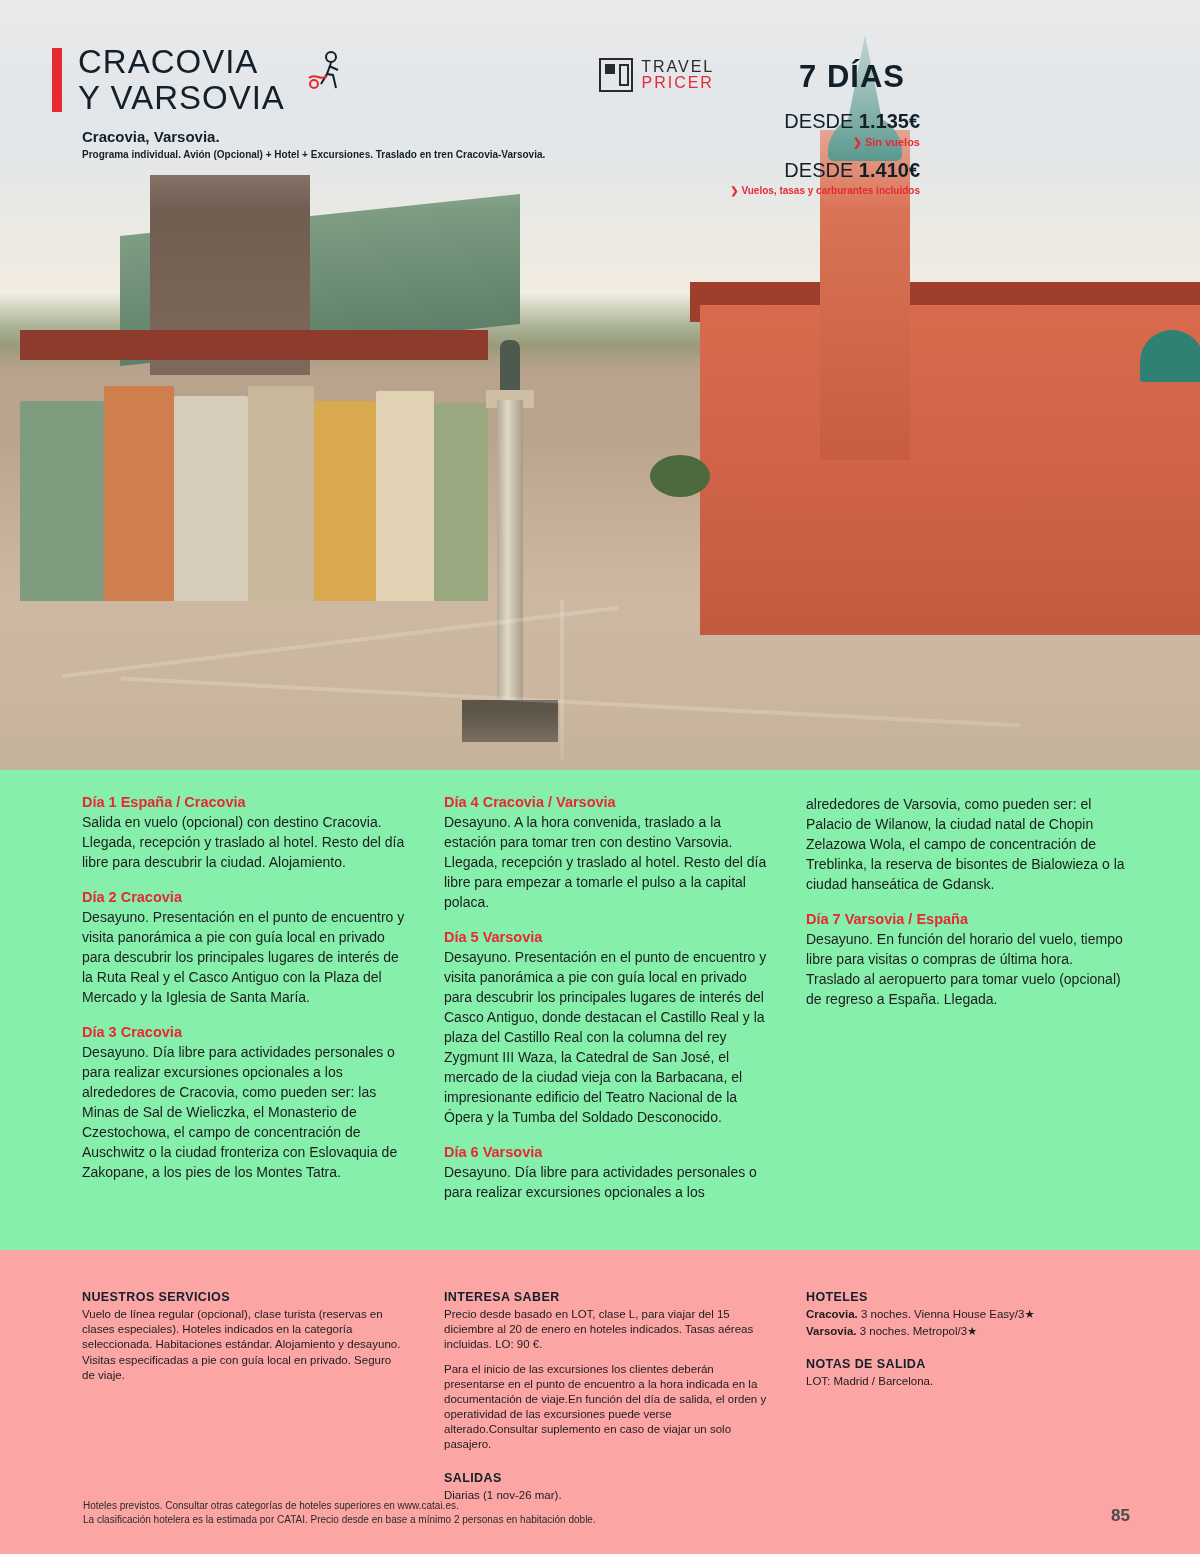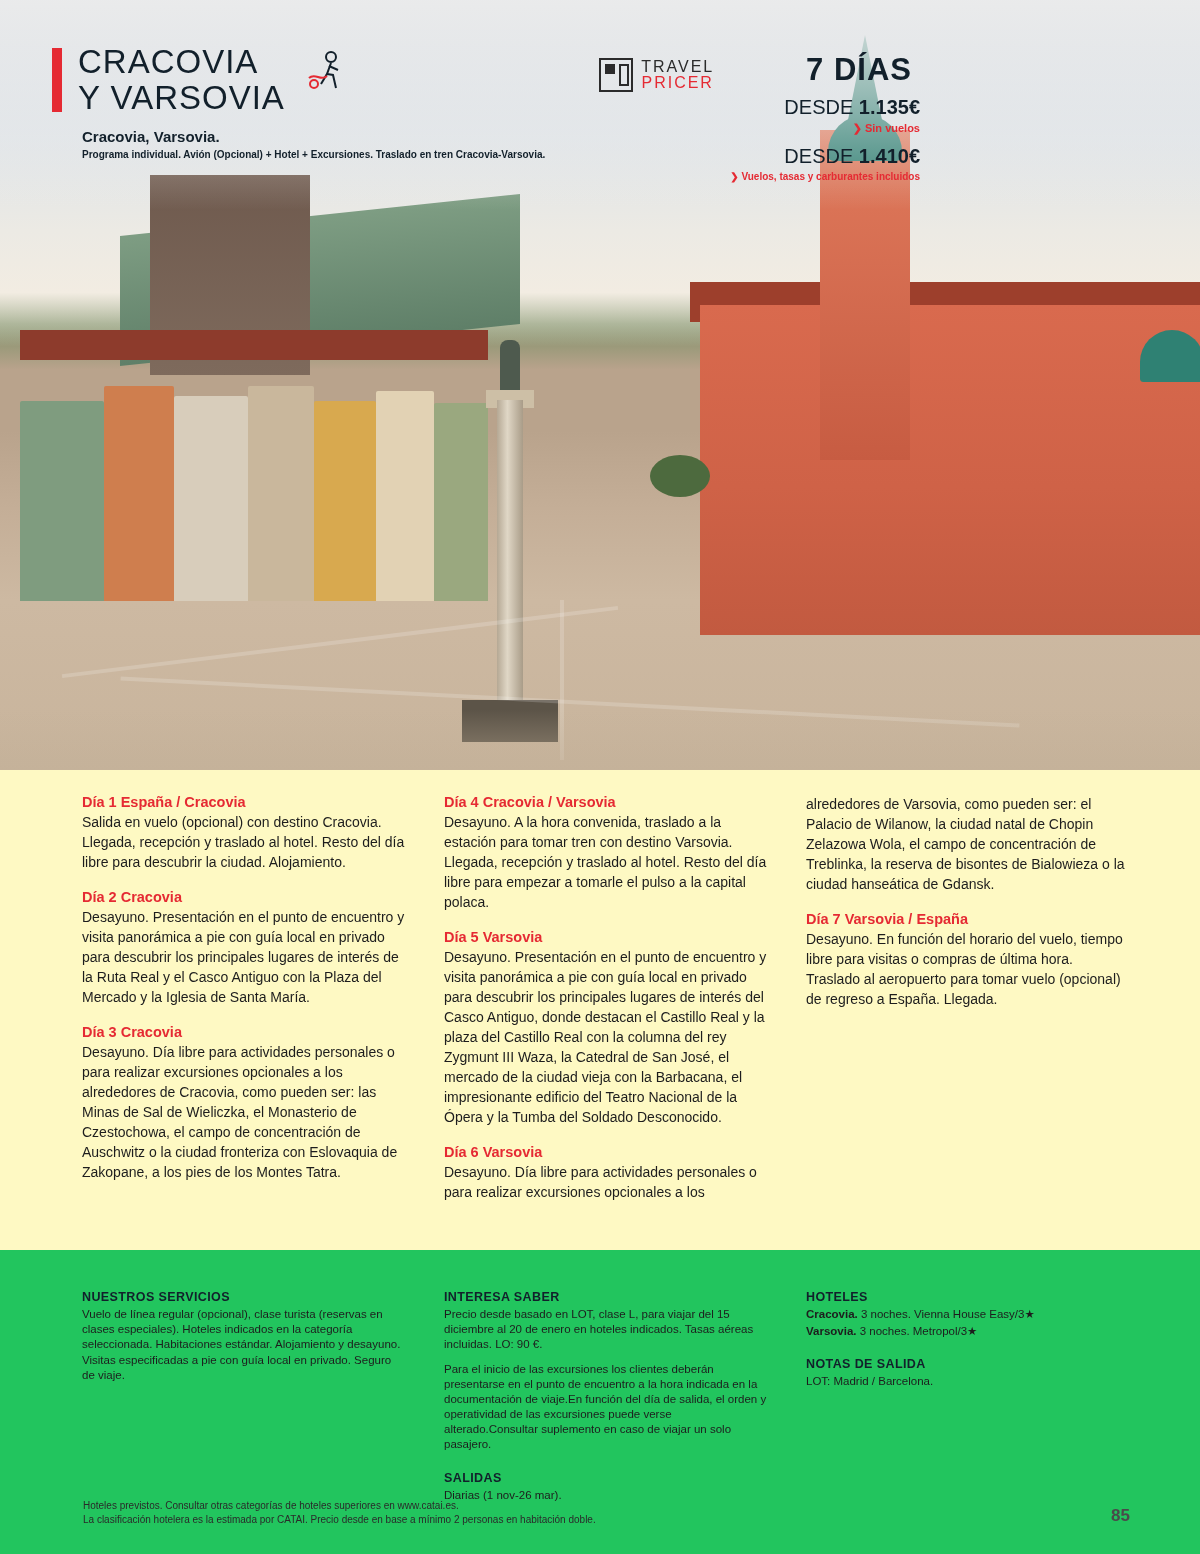--- a/index.html
+++ b/index.html
@@ -242,41 +242,41 @@
   }
   .brand-text { line-height: 1.0; text-align: center; }
   .brand-text .b1 { font-size: 16px; letter-spacing: 2px; color: #2b2b2b; font-weight: 400; }
   .brand-text .b2 { font-size: 16px; letter-spacing: 2px; color: #e52a33; font-weight: 400; }
   .price-right { text-align: right; }
   .days {
     font-size: 31px;
     font-weight: 700;
     letter-spacing: 1px;
     color: #12202b;
-    margin: 8px;
+    margin: 15px;
   }
   .from-1 { font-size: 20px; color: #12202b; margin: 2px 0 0 0; }
   .from-1 b { font-weight: 700; }
   .note-1 { font-size: 11px; color: #e52a33; margin: 3px 0 10px 0; font-weight: 700; }
   .from-2 { font-size: 20px; color: #12202b; margin: 0; }
   .from-2 b { font-weight: 700; }
   .note-2 { font-size: 10px; color: #e52a33; margin: 3px 0 0 0; font-weight: 700; }
 
   
   .itinerary {
     position: absolute;
     top: 770px;
     left: 0;
     width: 1200px;
     height: 480px;
     box-sizing: border-box;
     padding: 24px 70px 0 82px;
     display: flex;
     gap: 38px;
-    background: #fef9c3;
+    background: #86efac;
   }
   .col { width: 330px; }
   .day-title {
     color: #e52a33;
     font-size: 14.5px;
     font-weight: 700;
     margin: 0 0 2px 0;
   }
   .day-text {
     font-size: 14px;
@@ -287,21 +287,21 @@
   }
   .day-text.cont { margin-top: 0; }
 
   
   .footer {
     position: absolute;
     top: 1250px;
     left: 0;
     width: 1200px;
     height: 304px;
-    background: #22c55e;
+    background: #fca5a5;
     box-sizing: border-box;
     padding: 40px 70px 0 82px;
   }
   .footer-cols { display: flex; gap: 38px; }
   .fcol { width: 330px; }
   .fhead {
     font-size: 12.5px;
     font-weight: 700;
     letter-spacing: 0.4px;
     color: #12202b;

